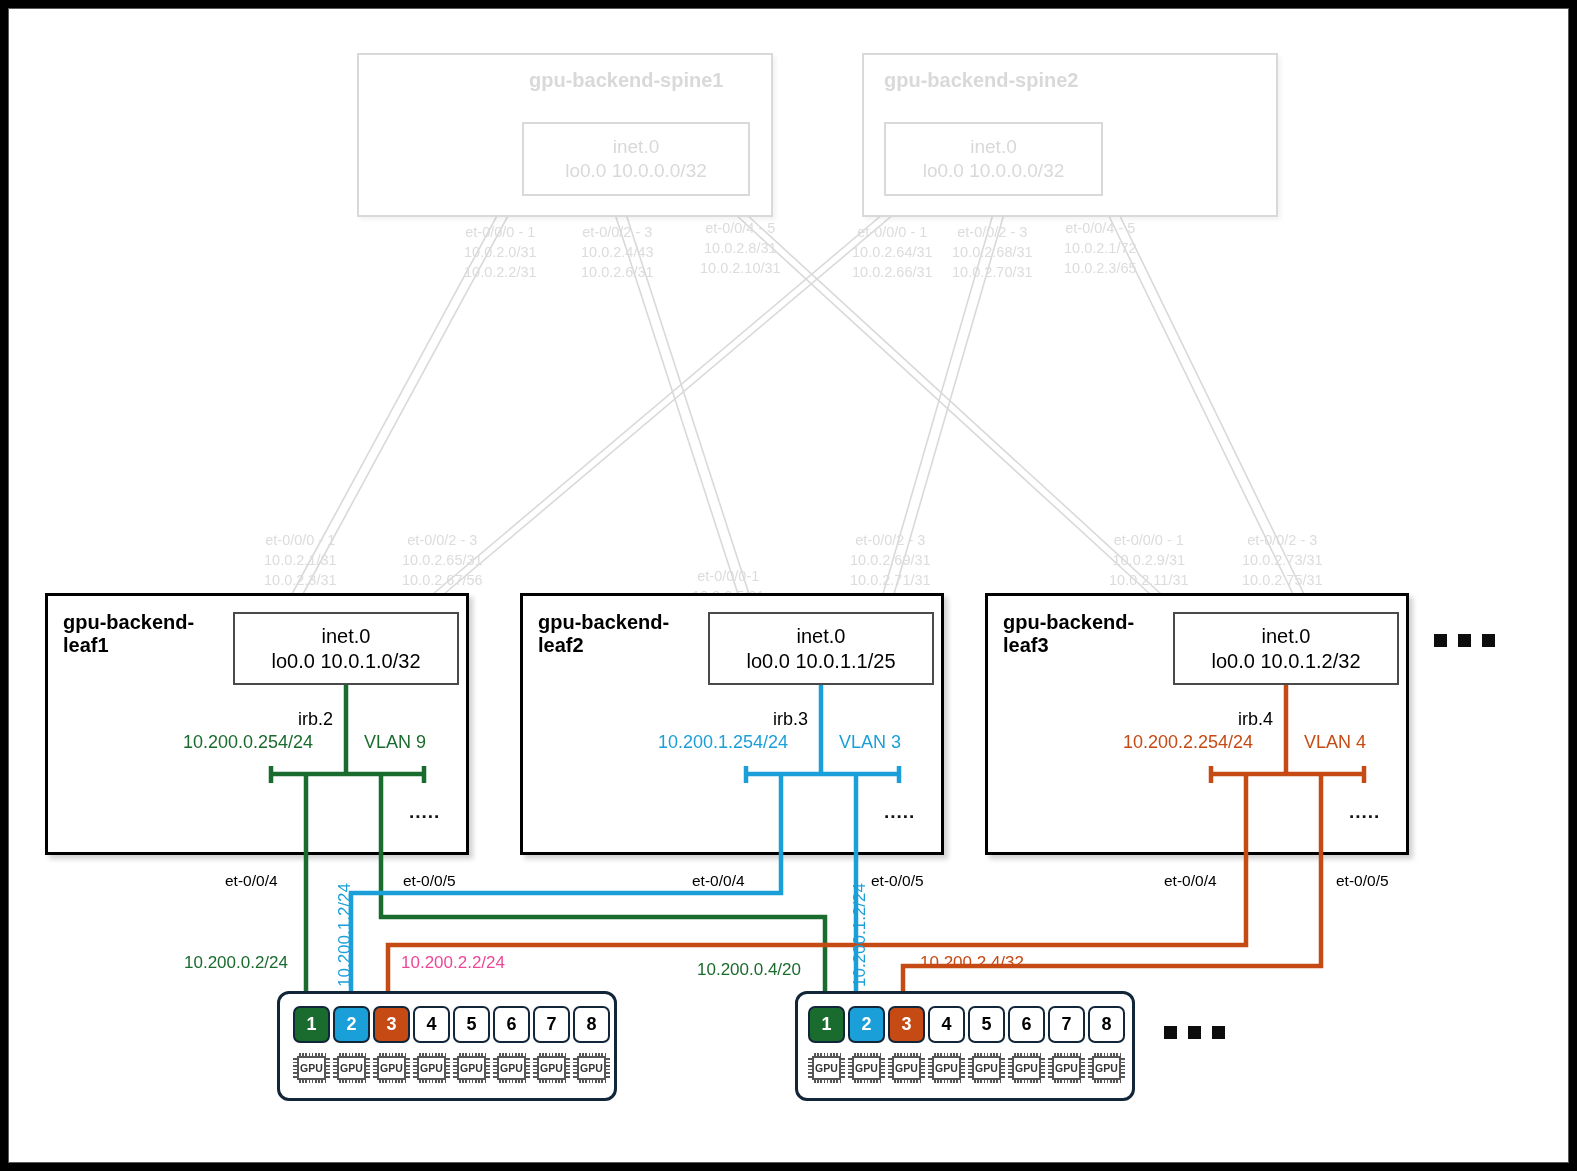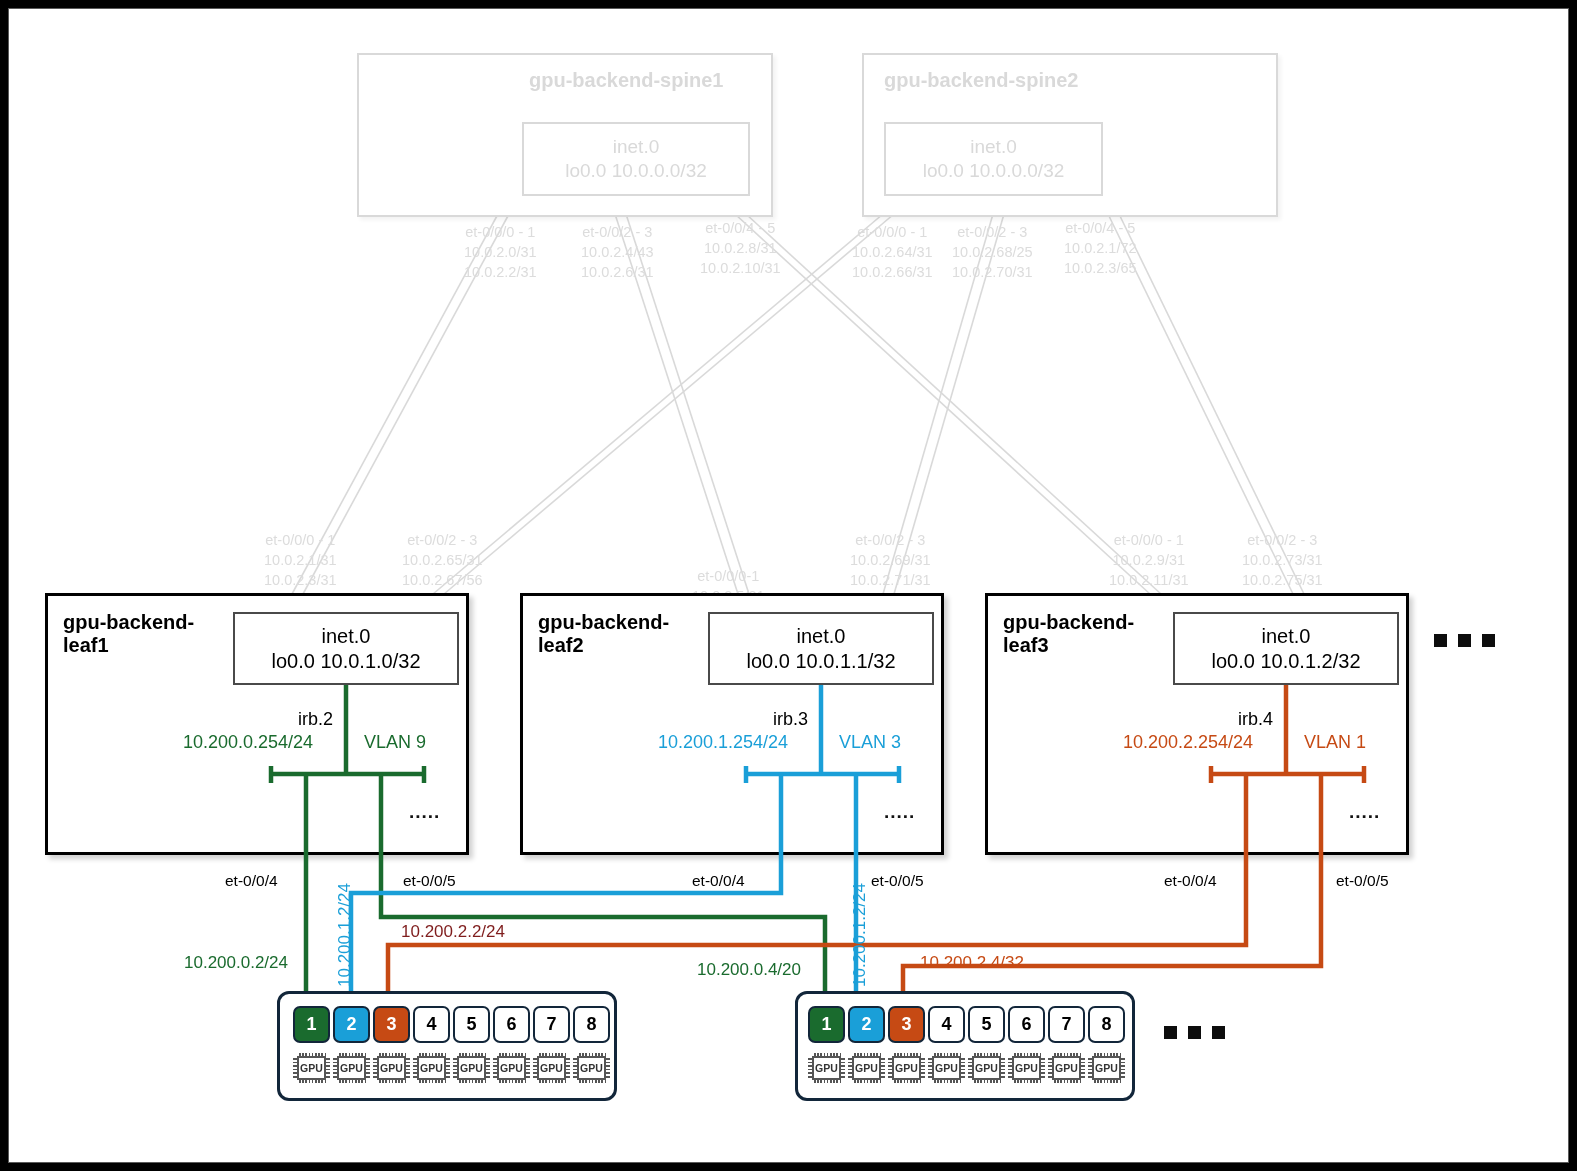--- a/index.html
+++ b/index.html
@@ -143,21 +143,21 @@
     <div>10.0.2.10/31</div>
   </div>
 
   <div class="faded-label" style="left:843px;top:213px;">
     <div>et-0/0/0 - 1</div>
     <div>10.0.2.64/31</div>
     <div>10.0.2.66/31</div>
   </div>
   <div class="faded-label" style="left:943px;top:213px;">
     <div>et-0/0/2 - 3</div>
-    <div>10.0.2.68/25</div>
+    <div>10.0.2.68/31</div>
     <div>10.0.2.70/31</div>
   </div>
   <div class="faded-label" style="left:1055px;top:209px;">
     <div>et-0/0/4 - 5</div>
     <div>10.0.2.1/72</div>
     <div>10.0.2.3/65</div>
   </div>
 
   <div class="faded-label" style="left:255px;top:521px;">
     <div>et-0/0/0 - 1</div>
@@ -200,37 +200,37 @@
   <div class="irb-label" style="left:289px;top:700px;">irb.2</div>
   <div class="ip-label" style="left:174px;top:723px;color:#1a6b2e;">10.200.0.254/24</div>
   <div class="vlan-label" style="left:355px;top:723px;color:#1a6b2e;">VLAN 9</div>
   <div class="dots-small" style="left:400px;top:792px;">.....</div>
 
   <div class="leaf-box" style="left:511px;top:584px;width:424px;height:262px;"></div>
   <div class="leaf-title" style="left:529px;top:602px;width:180px;">gpu-backend-
 leaf2</div>
   <div class="inet-box" style="left:699px;top:603px;width:226px;height:73px;">
     <div>inet.0</div>
-    <div>lo0.0 10.0.1.1/32</div>
+    <div>lo0.0 10.0.1.1/25</div>
   </div>
   <div class="irb-label" style="left:764px;top:700px;">irb.3</div>
   <div class="ip-label" style="left:649px;top:723px;color:#1a9fd8;">10.200.1.254/24</div>
   <div class="vlan-label" style="left:830px;top:723px;color:#1a9fd8;">VLAN 3</div>
   <div class="dots-small" style="left:875px;top:792px;">.....</div>
 
   <div class="leaf-box" style="left:976px;top:584px;width:424px;height:262px;"></div>
   <div class="leaf-title" style="left:994px;top:602px;width:180px;">gpu-backend-
 leaf3</div>
   <div class="inet-box" style="left:1164px;top:603px;width:226px;height:73px;">
     <div>inet.0</div>
     <div>lo0.0 10.0.1.2/32</div>
   </div>
   <div class="irb-label" style="left:1229px;top:700px;">irb.4</div>
   <div class="ip-label" style="left:1114px;top:723px;color:#c64a14;">10.200.2.254/24</div>
-  <div class="vlan-label" style="left:1295px;top:723px;color:#c64a14;">VLAN  1</div>
+  <div class="vlan-label" style="left:1295px;top:723px;color:#c64a14;">VLAN  4</div>
   <div class="dots-small" style="left:1340px;top:792px;">.....</div>
 
   <svg class="layer">
 
     <g stroke="#1a6b2e" stroke-width="4.5" fill="none">
       <line x1="337" y1="676" x2="337" y2="765"></line>
       <line x1="262" y1="765" x2="415" y2="765"></line>
       <line x1="262" y1="757" x2="262" y2="774"></line>
       <line x1="415" y1="757" x2="415" y2="774"></line>
       <line x1="297" y1="765" x2="297" y2="846"></line>
@@ -270,21 +270,21 @@
 
   <div class="port-label" style="left:216px;top:863px;">et-0/0/4</div>
   <div class="port-label" style="left:394px;top:863px;">et-0/0/5</div>
   <div class="port-label" style="left:683px;top:863px;">et-0/0/4</div>
   <div class="port-label" style="left:862px;top:863px;">et-0/0/5</div>
   <div class="port-label" style="left:1155px;top:863px;">et-0/0/4</div>
   <div class="port-label" style="left:1327px;top:863px;">et-0/0/5</div>
 
   <div class="wire-label" style="left:175px;top:944px;color:#1a6b2e;">10.200.0.2/24</div>
   <div class="wire-label-rot" style="left:326px;top:978px;color:#1a9fd8;">10.200.1.2/24</div>
-  <div class="wire-label" style="left:392px;top:913px;color:#7f1d1d;">10.200.2.2/24</div>
+  <div class="wire-label" style="left:392px;top:944px;color:#ec4899;">10.200.2.2/24</div>
 
   <div class="wire-label" style="left:688px;top:951px;color:#1a6b2e;">10.200.0.4/20</div>
   <div class="wire-label-rot" style="left:841px;top:978px;color:#1a9fd8;">10.200.1.2/24</div>
   <div class="wire-label" style="left:911px;top:944px;color:#c64a14;">10.200.2.4/32</div>
 
   <div class="server" style="left:268px;top:982px;width:340px;height:110px;"></div>
 
   <div class="nic" style="left:284px;top:997px;background:#1a6b2e;color:#fff;">
     <span>1</span>
       </div>

